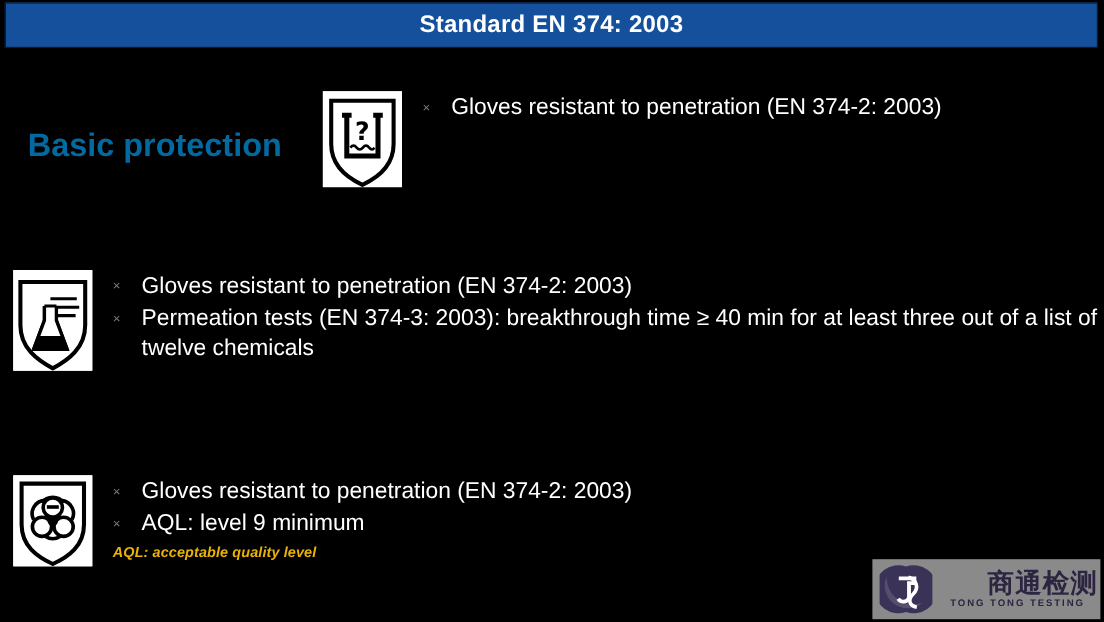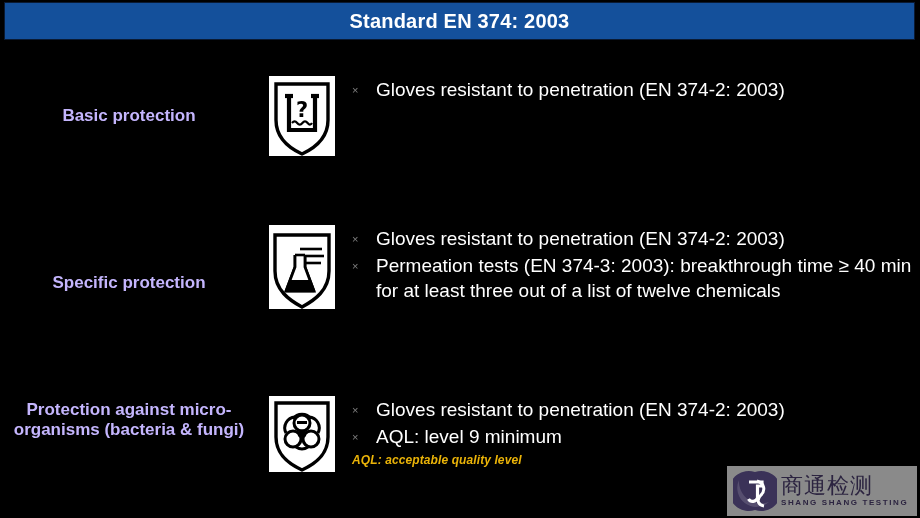--- a/index.html
+++ b/index.html
@@ -42,22 +42,22 @@
     display: flex;
     align-items: flex-start;
   }
   #row-0 { top: 76px;  height: 100px; }
   #row-1 { top: 225px; height: 120px; }
   #row-2 { top: 396px; height: 100px; }
 
   .row-label {
     width: 258px;
     flex: 0 0 258px;
-    color: #c4b5fd;
-    font-size: 17px;
+    color: #0369a1;
+    font-size: 27px;
     font-weight: bold;
     text-align: center;
     line-height: 1.18;
     padding: 0 6px;
   }
   #row-0 .row-label { padding-top: 30px; }
   #row-1 .row-label { padding-top: 48px; }
   #row-2 .row-label { padding-top: 4px; }
 
   .pictogram-cell {
@@ -128,23 +128,24 @@
   }
   #logo-words {
     display: flex;
     flex-direction: column;
     justify-content: center;
     padding-left: 4px;
   }
   #logo-cn {
     color: #2c2440;
     font-size: 22px;
-    font-weight: normal;
+    font-weight: bold;
     letter-spacing: 1px;
     line-height: 1.05;
+    margin-left: 42px;
   }
   #logo-en {
     color: #2c2440;
     font-size: 8px;
     font-weight: bold;
     letter-spacing: 1.6px;
     line-height: 1.4;
     text-align: center;
   }
 </style>
@@ -175,21 +176,20 @@
     </div>
     <div class="bullets-cell">
       <div class="bullet-line">
         <span class="bullet-mark">×</span>
         <span class="bullet-text">Gloves resistant to penetration (EN 374-2: 2003)</span>
       </div>
     </div>
   </div>
 
   <div class="row" id="row-1">
-    <div class="row-label">Specific protection</div>
     <div class="pictogram-cell">
       <svg class="pictogram" viewBox="0 0 66 84">
         <rect x="0" y="0" width="66" height="84" fill="#FFFFFF"></rect>
         <path d="M6 10 H60 V46 C60 65 46 75 33 82 C20 75 6 65 6 46 Z" fill="none" stroke="#000000" stroke-width="3.4"></path>
 
         <path d="M31 24 H53" stroke="#000000" stroke-width="2.6"></path>
         <path d="M34 31 H55" stroke="#000000" stroke-width="2.6"></path>
         <path d="M31 38 H52" stroke="#000000" stroke-width="2.6"></path>
 
         <path d="M26 30 L26 42 L17 66 H45 L36 42 L36 30" fill="#000000" stroke="#000000" stroke-width="2.6" stroke-linejoin="round"></path>
@@ -205,21 +205,20 @@
         <span class="bullet-text">Gloves resistant to penetration (EN 374-2: 2003)</span>
       </div>
       <div class="bullet-line">
         <span class="bullet-mark">×</span>
         <span class="bullet-text">Permeation tests (EN 374-3: 2003): breakthrough time ≥ 40 min for at least three out of a list of twelve chemicals</span>
       </div>
     </div>
   </div>
 
   <div class="row" id="row-2">
-    <div class="row-label">Protection against micro-organisms (bacteria &amp; fungi)</div>
     <div class="pictogram-cell">
       <svg class="pictogram" viewBox="0 0 66 76">
         <rect x="0" y="0" width="66" height="76" fill="#FFFFFF"></rect>
         <path d="M7 7 H59 V41 C59 59 46 68 33 74 C20 68 7 59 7 41 Z" fill="none" stroke="#000000" stroke-width="3.4"></path>
         <g fill="none" stroke="#000000" stroke-width="3">
           <circle cx="33" cy="27" r="8"></circle>
           <circle cx="24" cy="43" r="8"></circle>
           <circle cx="42" cy="43" r="8"></circle>
           <path d="M24 23 a11 11 0 0 1 18 0"></path>
           <path d="M17 37 a11 11 0 0 1 9 -16"></path>
@@ -247,17 +246,17 @@
     <div id="logo-mark">
       <svg width="44" height="42" viewBox="0 0 44 42">
         <path d="M22 2 a20 20 0 1 0 0 38 a20 20 0 1 0 0 -38 Z" fill="#3b3258"></path>
         <path d="M6 10 a19 19 0 0 0 30 22 a22 22 0 0 1 -30 -22 Z" fill="#6d6684" opacity="0.55"></path>
         <path d="M16 12 h13 v4 h-4.5 v12 a5 5 0 0 1 -9 1" fill="none" stroke="#FFFFFF" stroke-width="3.2"></path>
         <path d="M24 11 c 7 2 9 9 4 14 c -5 5 -3 10 3 11" fill="none" stroke="#FFFFFF" stroke-width="3"></path>
       </svg>
     </div>
     <div id="logo-words">
       <div id="logo-cn">商通检测</div>
-      <div id="logo-en">SHANG SHANG TESTING</div>
+      <div id="logo-en">TONG TONG TESTING</div>
     </div>
   </div>
 
 </div>
 
 </body></html>

